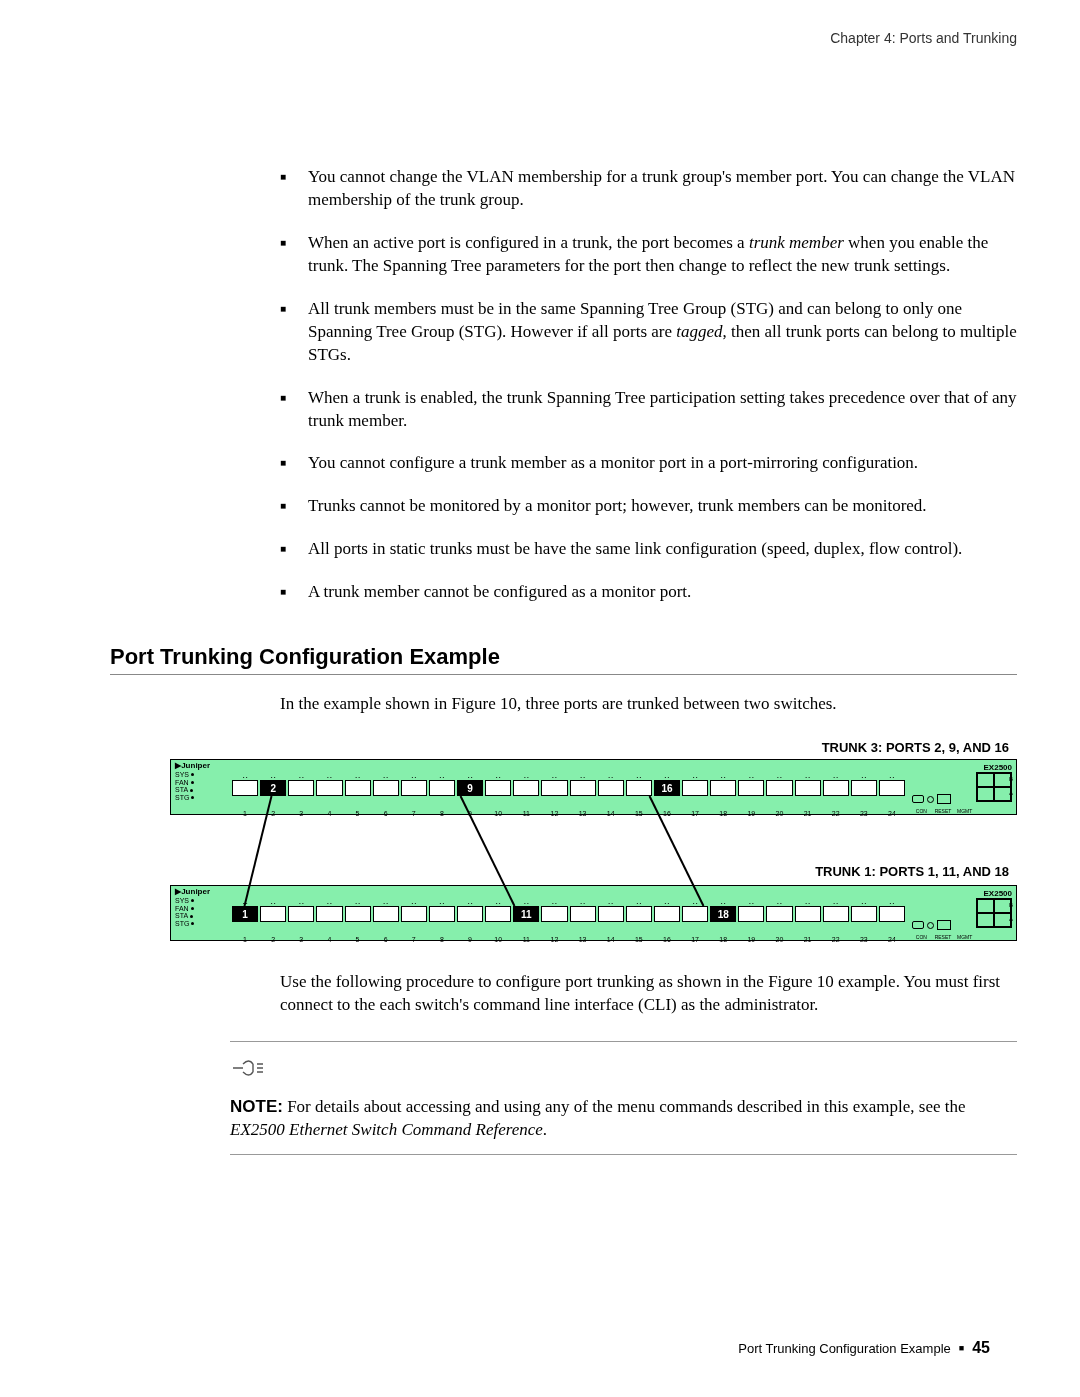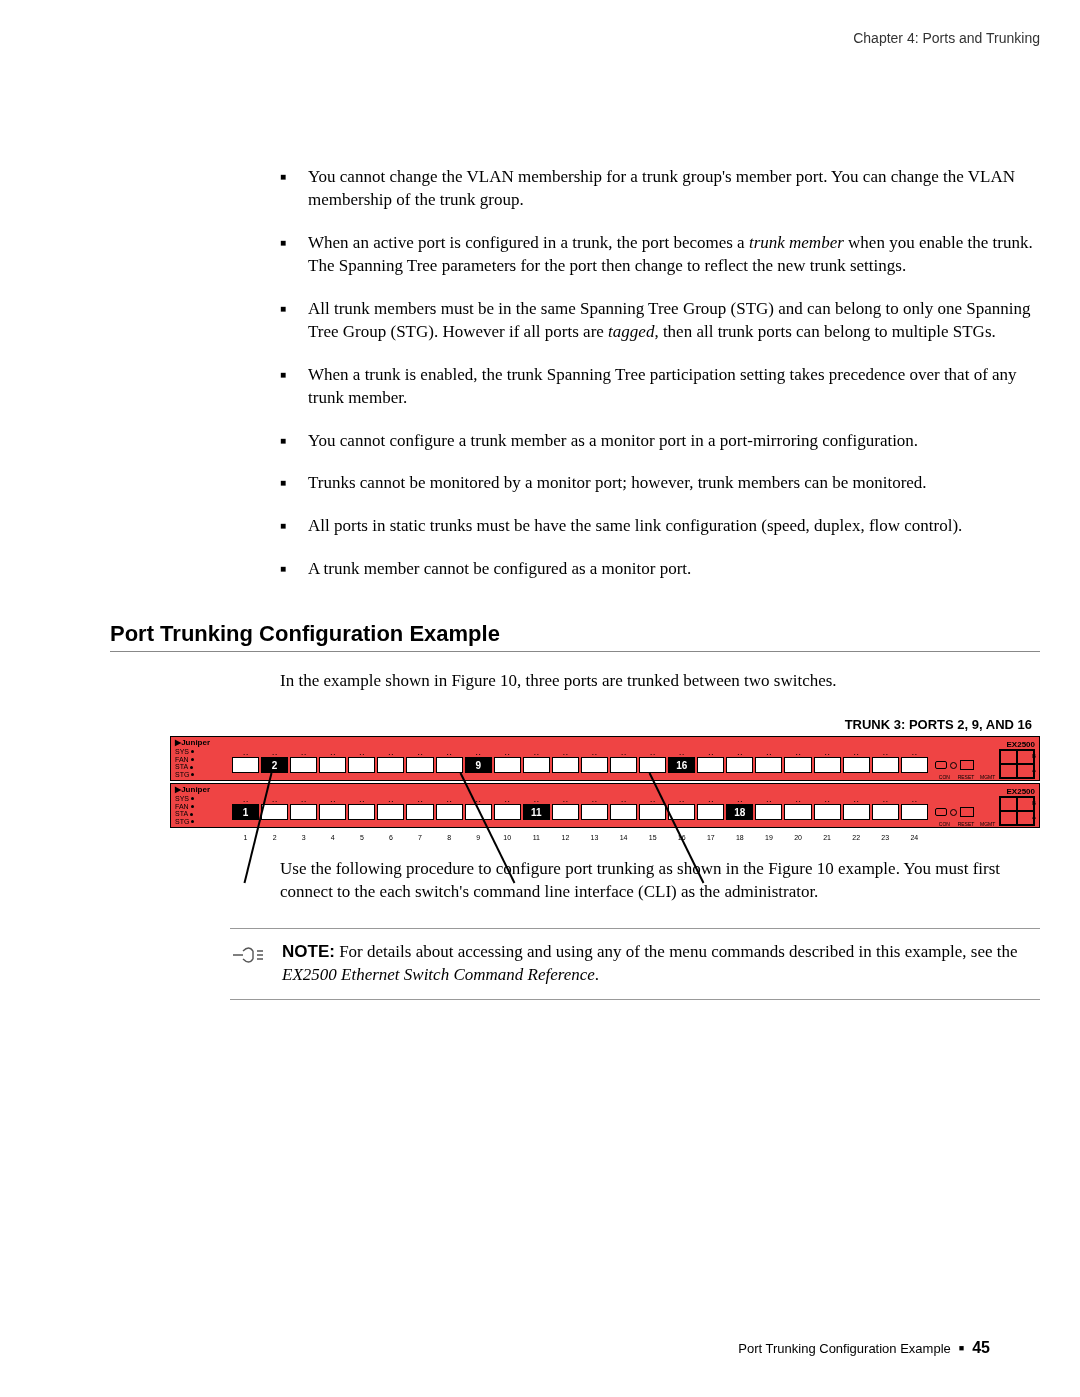--- a/index.html
+++ b/index.html
@@ -7,21 +7,21 @@
     padding: 0;
     background: #fff;
     font-family: "Times New Roman", Times, serif;
     color: #000;
     width: 1080px;
     height: 1397px;
     position: relative;
     box-sizing: border-box;
   }
   .page {
-    padding: 30px 40px 40px 110px;
+    padding: 30px 63px 40px 110px;
     box-sizing: border-box;
     width: 1080px;
     height: 1397px;
     position: relative;
   }
   .chapter-header {
     text-align: right;
     font-family: Arial, Helvetica, sans-serif;
     font-size: 14px;
     color: #333;
@@ -82,24 +82,24 @@
     font-weight: bold;
     font-size: 13px;
     text-align: right;
     margin-bottom: 4px;
     margin-right: 8px;
   }
   
   .switch-block {
     position: relative;
     border: 1.5px solid #000;
-    height: 45px;
+    height: 56px;
     width: 100%;
     box-sizing: border-box;
-    background: #ef4444;
+    background: #86efac;
     margin-bottom: 2px;
   }
   .switch-left {
     position: absolute;
     left: 4px; top: 2px;
     font-family: Arial, Helvetica, sans-serif;
     font-size: 7px;
     line-height: 1.1;
   }
   .switch-left .brand { font-weight: bold; font-size: 8px;}
@@ -183,20 +183,21 @@
   }
   .note-block {
     margin-left: 120px;
     border-top: 1px solid #999;
     border-bottom: 1px solid #999;
     padding: 12px 0 12px 0;
     display: flex;
     gap: 14px;
     margin-top: 10px;
     margin-bottom: 40px;
+    flex-direction: column;
   }
   .note-icon {
     width: 38px; flex-shrink: 0;
     display:flex; align-items:flex-start; justify-content:center;
   }
   .note-text { font-size: 17px; line-height:1.35; }
   .note-label { font-weight: bold; font-family: Arial, Helvetica, sans-serif;}
   .footer {
     position: absolute;
     bottom: 40px;
@@ -373,20 +374,23 @@
             <div class="mgmt-plug"></div>
           </div>
         <div class="mgmt-labels">
             <span>CON</span>
             <span>RESET</span>
             <span>MGMT</span>
           </div>
       </div>
     </div>
 
+    <div class="diagram-space">
+      <div class="trunk-label" style="position:absolute; right:0; bottom:2px;">TRUNK 1: PORTS 1, 11, AND 18</div>
+    </div>
 
     <div class="switch-block">
       <div class="switch-left">
         <div class="brand">▶<span>Juniper</span></div>
         <div class="row">
             <span>SYS</span>
             <span class="dot"></span>
           </div>
         <div class="row">
             <span>FAN</span>

